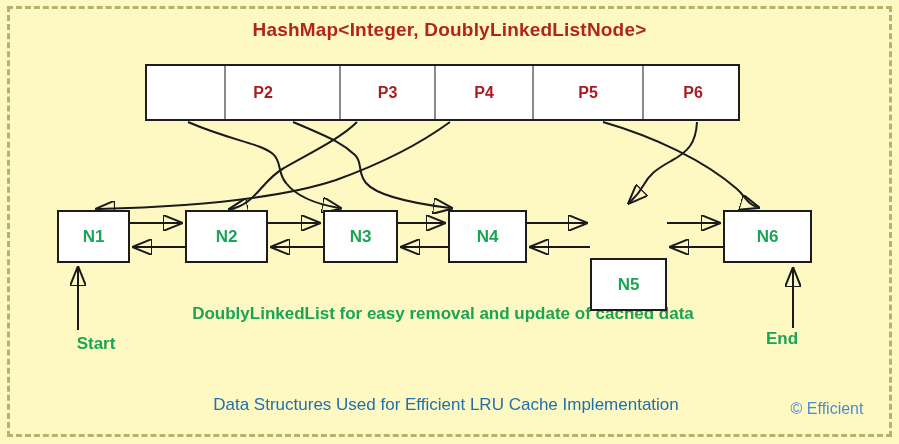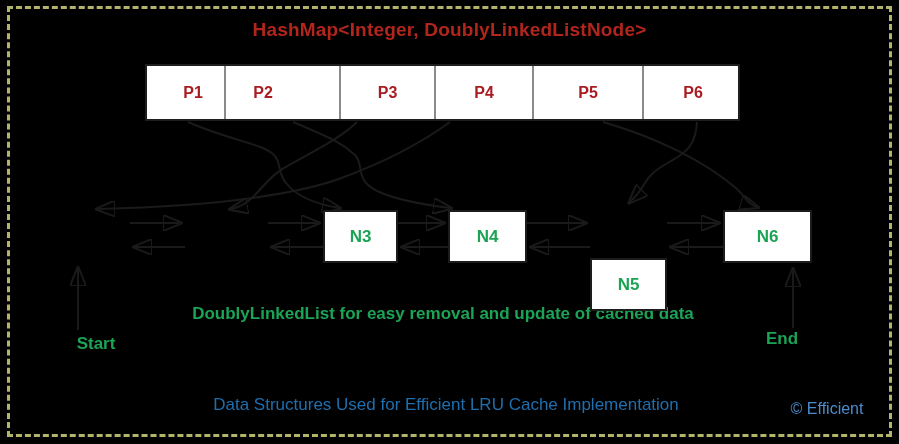--- a/index.html
+++ b/index.html
@@ -1,17 +1,17 @@
 <!DOCTYPE html>
 <html style="--map_red: #B2251C; --p_label_red: #A81C22; --list_green: #1BA356; --caption_blue: #1F6FAE; --copyright_blue: #4E8BCB; --border_khaki: #B3B36B; --line_black: #1A1A1A;"><head>
 <meta charset="utf-8">
 <style>
   html,body{margin:0;padding:0;background:#ffffff;}
   #canvas{
-    position:relative;width:899px;height:444px;background:#000000;
+    position:relative;width:899px;height:444px;background:#fef9c3;
     font-family:"Liberation Sans","DejaVu Sans",sans-serif;overflow:hidden;
   }
   #frame{
     position:absolute;left:7px;top:6px;width:879px;height:425px;
     border:3px dashed var(--border_khaki,#B3B36B);
   }
   .title-red{
     position:absolute;top:19px;left:0;width:899px;text-align:center;
     font-size:19px;font-weight:bold;color:var(--map_red,#B2251C);letter-spacing:.2px;
   }
@@ -55,21 +55,20 @@
 </style>
 </head>
 <body>
 
 <div id="canvas">
   <div id="frame"></div>
 
   <div class="title-red">HashMap&lt;Integer, DoublyLinkedListNode&gt;</div>
 
   <div id="hashmap-row">
-      <div class="hm-cell" style="left: 0px; width: 92px;">P1</div>
       <div class="hm-cell divided" style="left: 77px; width: 76px;">P2</div>
       <div class="hm-cell divided" style="left: 192px; width: 95px;">P3</div>
       <div class="hm-cell divided" style="left: 287px; width: 98px;">P4</div>
       <div class="hm-cell divided" style="left: 385px; width: 110px;">P5</div>
       <div class="hm-cell divided" style="left: 495px; width: 100px;">P6</div>
     </div>
 
   <svg id="arrow-layer" viewBox="0 0 899 444" xmlns="http://www.w3.org/2000/svg">
     <defs>
       <marker id="ah" class="ah" viewBox="0 0 10 8" refX="8.5" refY="4" markerWidth="10" markerHeight="8" orient="auto">
@@ -99,17 +98,19 @@
     <line class="endline" x1="78" y1="330" x2="78" y2="269" marker-end="url(#ah)"></line>
     <line class="endline" x1="793" y1="328" x2="793" y2="270" marker-end="url(#ah)"></line>
   </svg>
 
   <div class="green-label" style="left:60px;top:334px;width:72px;">Start</div>
   <div class="green-label" style="left:746px;top:329px;width:72px;">End</div>
 
   <div class="caption-green">DoublyLinkedList for easy removal and update of cached data</div>
   <div class="caption-blue">Data Structures Used for Efficient LRU Cache Implementation</div>
   <div class="copyright">© Efficient</div>
+<div class="ll-node" style="left: 57px; width: 73px;">N1</div>
+    <div class="ll-node" style="left: 185px; width: 83px;">N2</div>
     <div class="ll-node" style="left: 323px; width: 75px;">N3</div>
     <div class="ll-node" style="left: 448px; width: 79px;">N4</div>
     <div class="ll-node" style="left: 590px; width: 77px; margin-top: 48px;">N5</div>
     <div class="ll-node" style="left: 723px; width: 89px;">N6</div>
   </div>
 
 </body></html>

